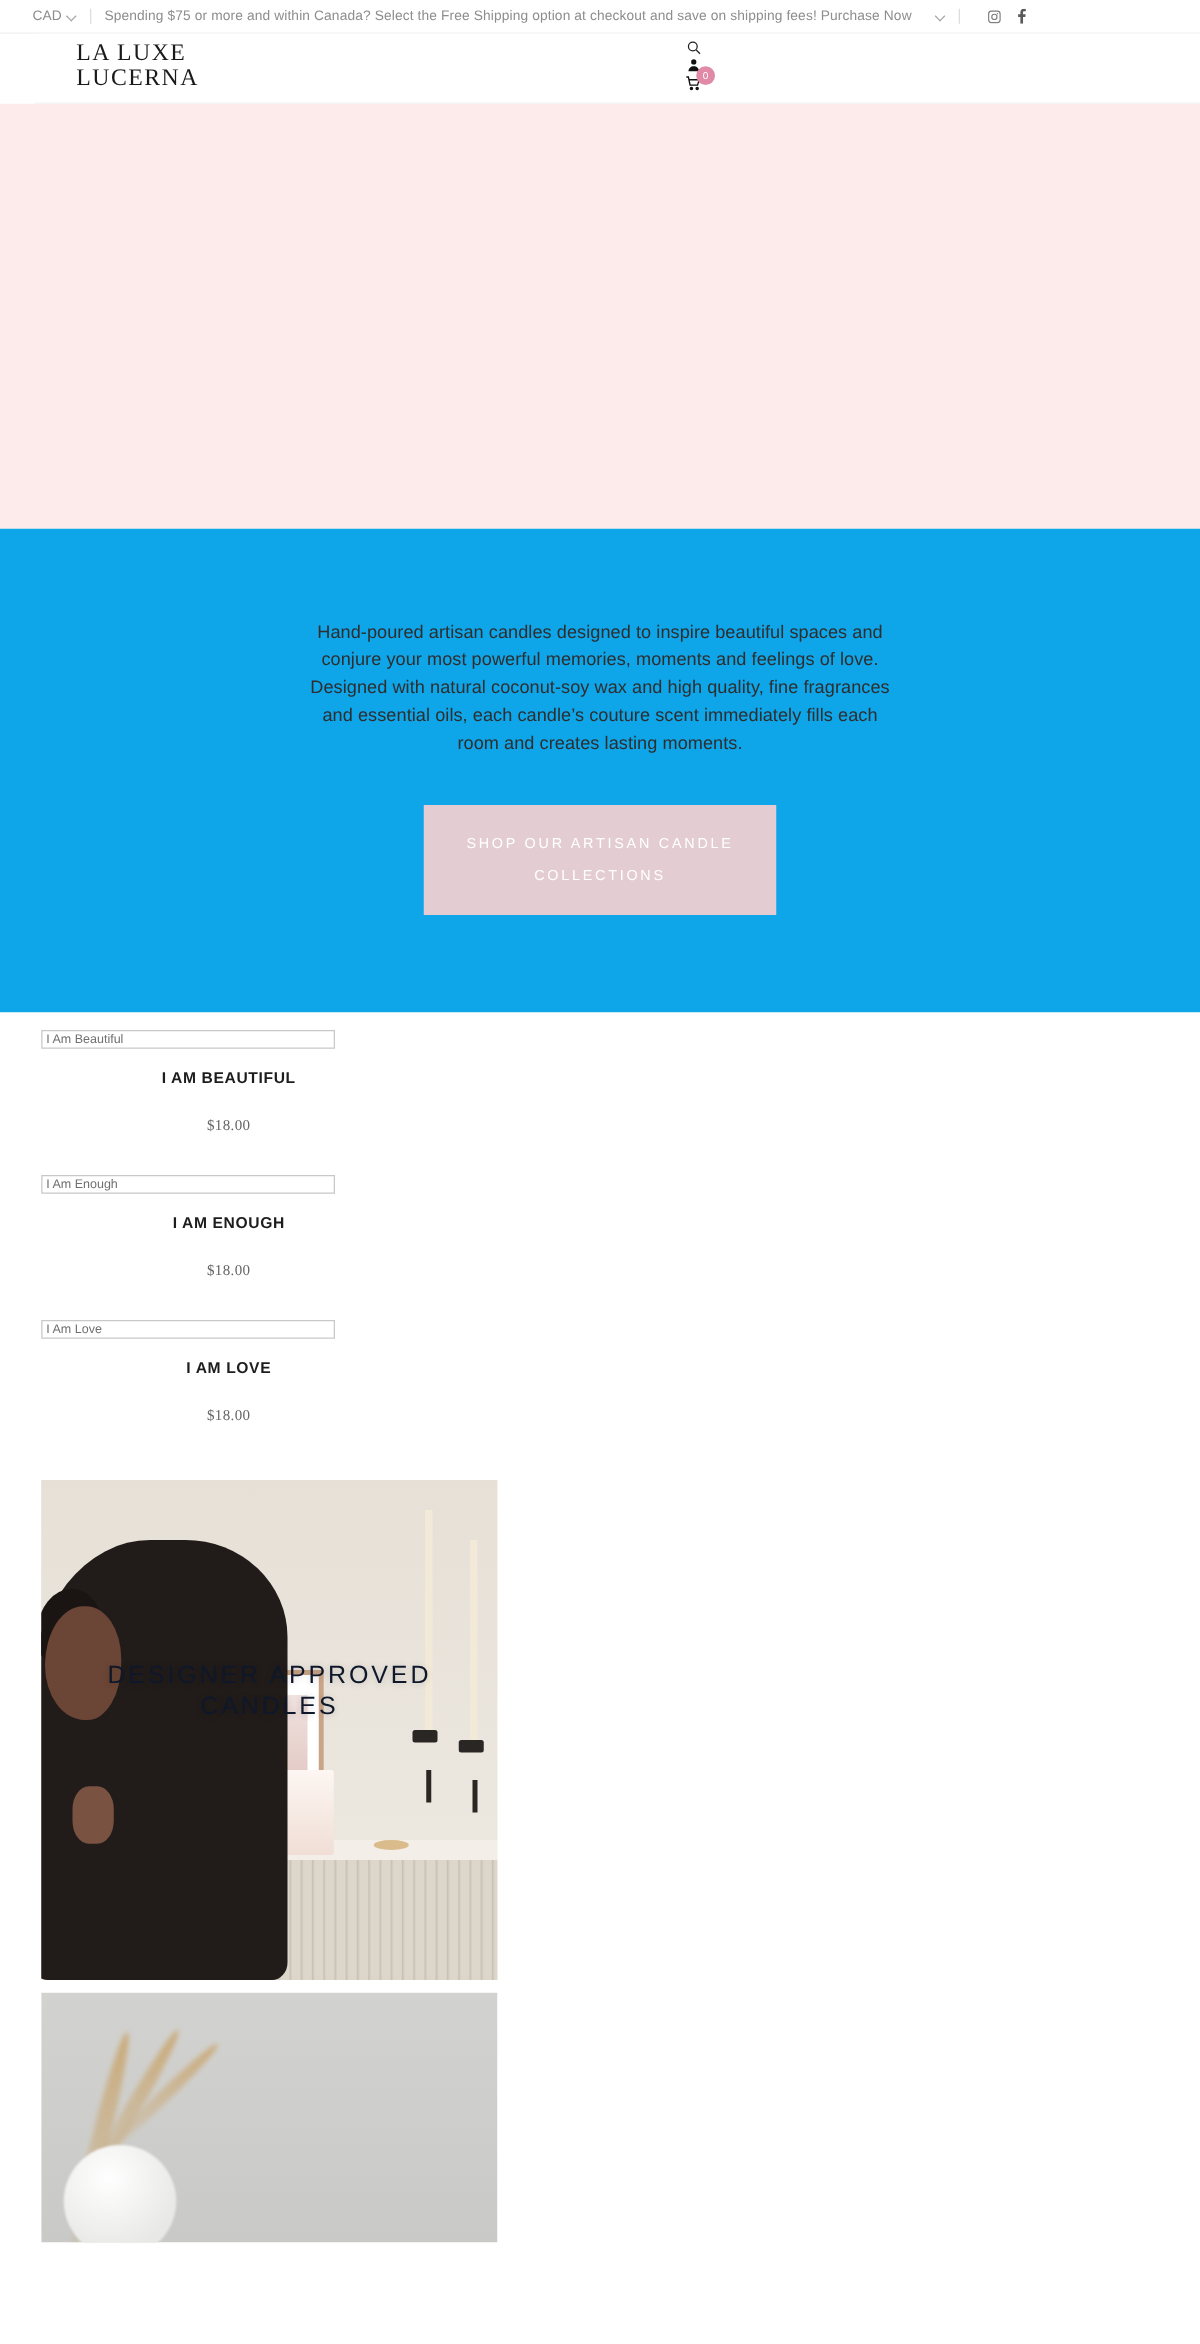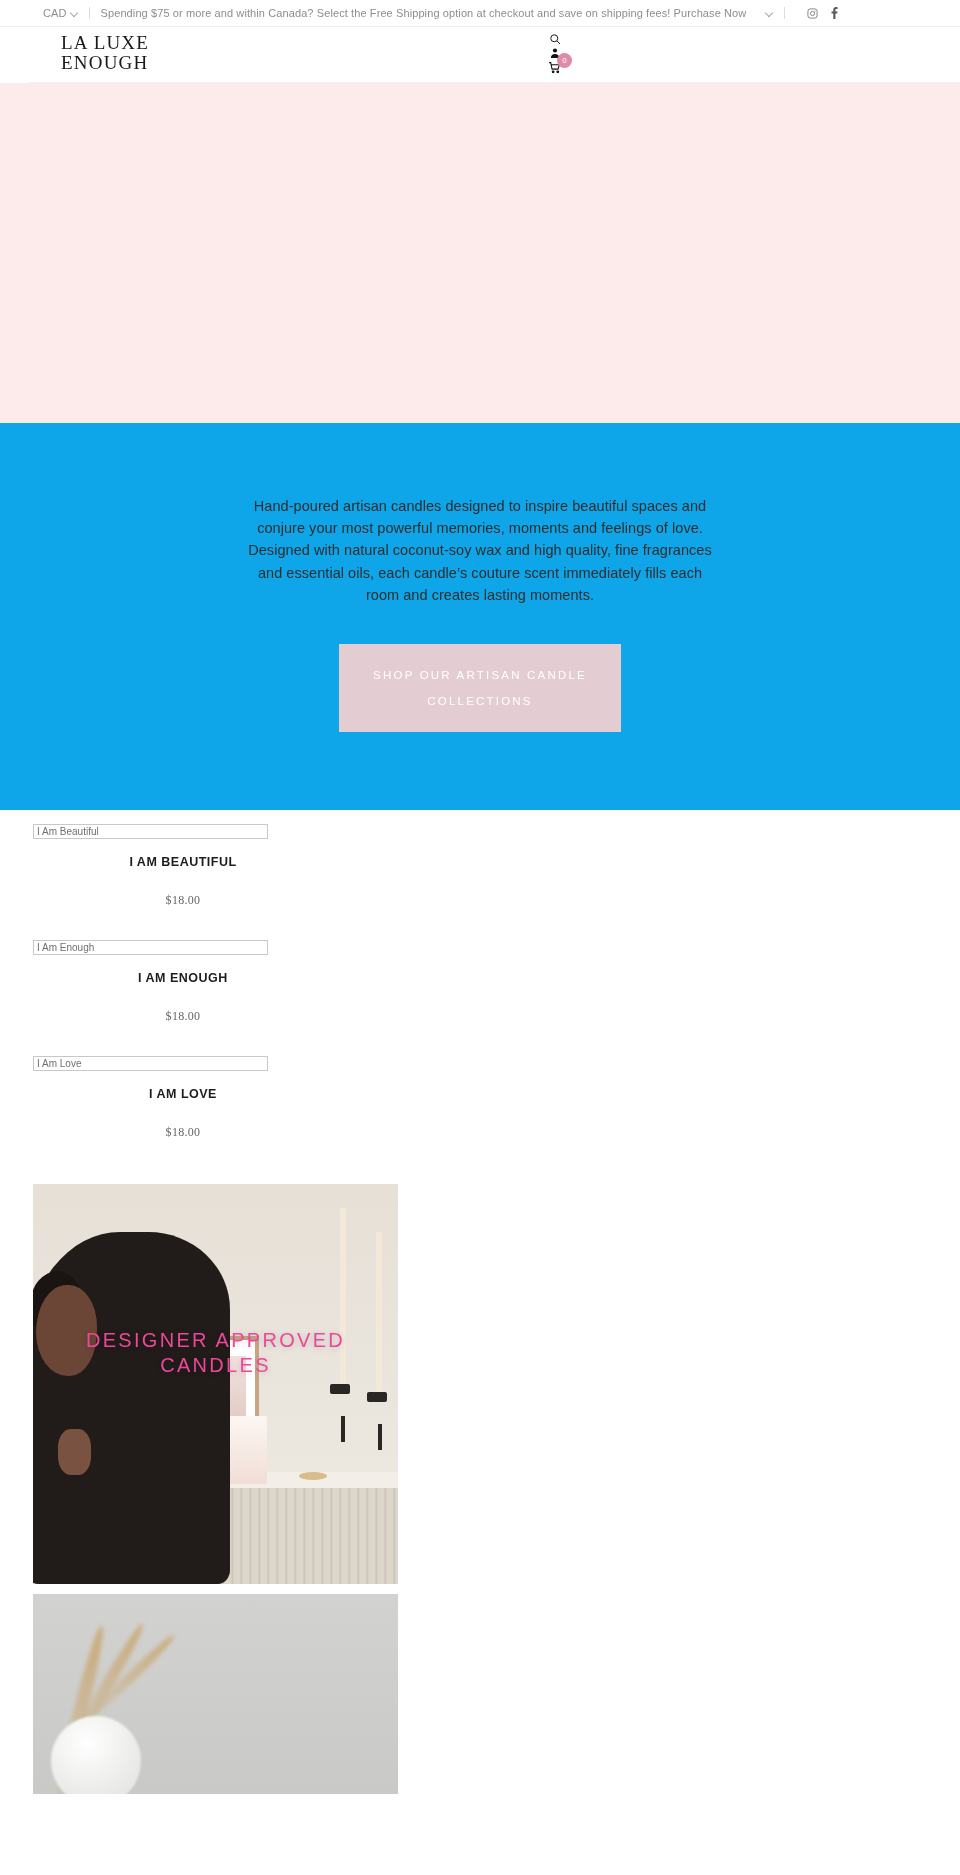--- a/index.html
+++ b/index.html
@@ -12,21 +12,21 @@
   body { width: 960px; height: 1875px; overflow: hidden; position: relative; }
 
   
   .announce {
     height: 27px;
     display: flex;
     align-items: center;
     background: #ffffff;
     font-size: 11px;
     color: #8d8d8d;
-    padding-left: 43px;
+    padding-left: 26px;
     letter-spacing: .1px;
     border-bottom: 1px solid #f0f0f0;
   }
   .announce .currency { display: flex; align-items: center; gap: 4px; cursor: pointer; }
   .caret { display: inline-block; width: 7px; height: 7px; position: relative; }
   .caret::after {
     content: "";
     position: absolute; left: 0; top: 0;
     width: 5px; height: 5px;
     border-right: 1px solid #a6a6a6;
@@ -241,21 +241,21 @@
   .stem { position: absolute; background: #2a2623; width: 4px; height: 26px; }
   .stem-a { left: 84.5%; top: 58%; }
   .stem-b { left: 94.5%; top: 60%; }
   .coin { position: absolute; left: 73%; top: 72%; width: 28px; height: 8px; background: #d9bb8c; border-radius: 50%; }
 
   .banner-caption {
     position: absolute;
     left: 0; right: 0;
     top: 36%;
     text-align: center;
-    color: #ec4899;
+    color: #0f172a;
     font-size: 20px;
     line-height: 25px;
     letter-spacing: 2.3px;
     text-shadow: 0 1px 6px rgba(0,0,0,.18);
     padding: 0 12px;
   }
 
   .scene2 { position: absolute; inset: 0; background: linear-gradient(180deg,#d2d2d0 0%,#c9cac7 100%); }
   .pampas {
     position: absolute; left: 8%; top: 10%; width: 30%; height: 74%;
@@ -302,21 +302,21 @@
       <svg width="7" height="12" viewBox="0 0 10 18" fill="#5a5a5a">
         <path d="M6.4 18V9.8h2.7l.4-3.2H6.4V4.6c0-.9.3-1.5 1.6-1.5h1.7V.2C9.4.1 8.4 0 7.2 0 4.8 0 3.2 1.5 3.2 4.2v2.4H.5v3.2h2.7V18h3.2z"></path>
       </svg>
     </a>
   </div>
 </div>
 
 <div class="header">
   <div class="logo">
     <div>LA LUXE</div>
-    <div>ENOUGH</div>
+    <div>LUCERNA</div>
   </div>
 
 
   <div class="header-icons">
     <span class="ic ic-search">
       <svg width="12" height="12" viewBox="0 0 24 24" fill="none" stroke="#1f1f1f" stroke-width="2">
         <circle cx="10.5" cy="10.5" r="7"></circle>
           <line x1="16" y1="16" x2="22" y2="22"></line>
       </svg>
     </span>

